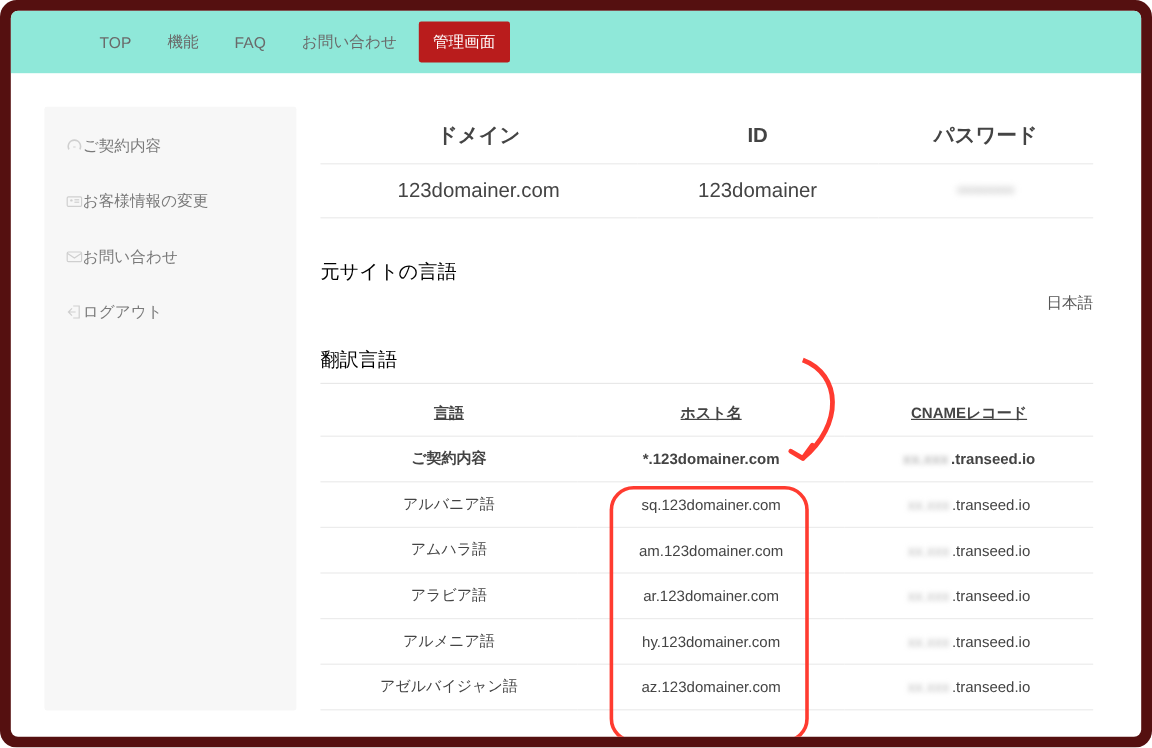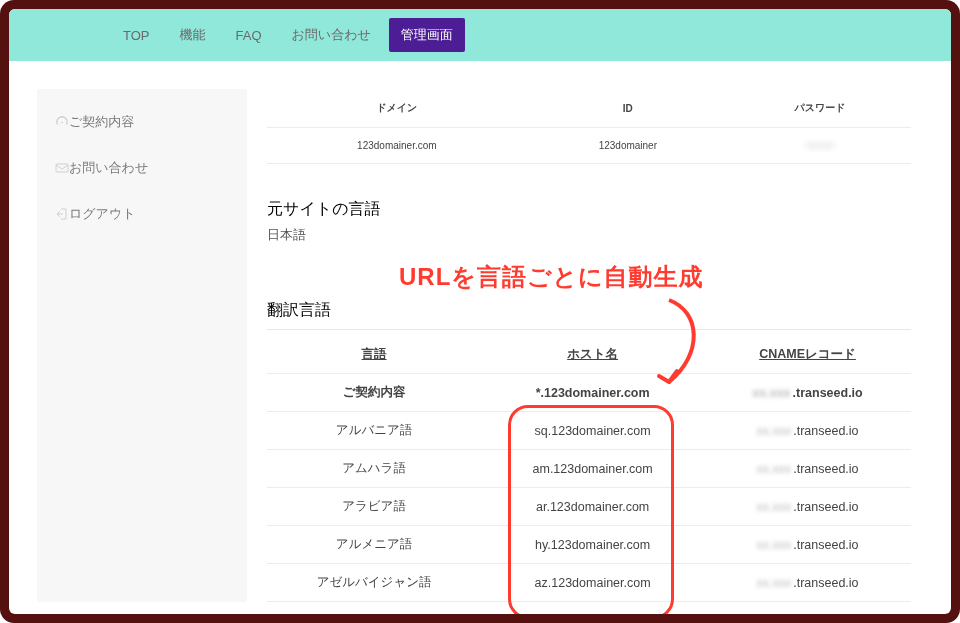--- a/index.html
+++ b/index.html
@@ -1,34 +1,34 @@
 <!DOCTYPE html>
 <html><head>
 <meta charset="utf-8">
 <style>
   * { box-sizing: border-box; margin: 0; padding: 0; }
   html, body { width: 960px; height: 623px; font-family: "Hiragino Kaku Gothic ProN","Hiragino Sans",Meiryo,sans-serif; }
   .outer-frame { width:960px; height:623px; background:#551010; border-radius:14px; padding:9px; }
   .inner { width:100%; height:100%; background:#fff; border-radius:6px; overflow:hidden; position:relative; }
-  .topbar { height:52px; background:#8fe8d9; display:flex; align-items:center; padding-left:102px; font-size:13px; color:#6a6a6a; }
+  .topbar { height:52px; background:#8fe8d9; display:flex; align-items:center; padding-left:62px; font-size:13px; color:#6a6a6a; }
   .topbar .nav { display:flex; gap:6px; align-items:center; }
   .topbar .nav a { padding:8px 12px; color:#6a6a6a; text-decoration:none; cursor:pointer; }
-  .topbar .nav .admin { background:#4c1d95; color:#fff; padding:8px 12px; border-radius:2px; }
+  .topbar .nav .admin { background:#b91c1c; color:#fff; padding:8px 12px; border-radius:2px; }
   .body { display:flex; padding:28px 30px 0 28px; gap:20px; }
   .sidebar { width:210px; background:#f7f7f7; padding:10px 0; font-size:13px; color:#7a7a7a; border-radius:2px; }
   .sidebar .item { display:flex; align-items:center; padding:14px 18px; cursor:pointer; }
   .sidebar .icon { width:14px; height:14px; display:inline-flex; align-items:center; justify-content:center; color:#cfcfcf; }
   .main { flex:1; padding-right:10px; }
-  .tbl { width:100%; border-collapse:collapse; font-size:10px; }
+  .tbl { width:100%; border-collapse:collapse; font-size:17px; }
   .tbl th, .tbl td { text-align:center; padding:12px 8px; border-bottom:1px solid #ececec; color:#444; }
   .tbl th { font-weight:700; }
   .blur { filter: blur(3px); color:#bdbdbd; }
   .sect-title { font-size:16px; font-weight:400; margin:35px 0 6px 0; }
-  .sect-sub { font-size:13px; color:#555; margin-bottom:10px; }
-  .sect-title.second { margin-top:56px; border-bottom:1px solid #e8e8e8; padding-bottom:8px; }
+  .sect-sub { font-size:13px; color:#555; margin-bottom:10px;text-align:right; }
+  .sect-title.second { margin-top:28px; border-bottom:1px solid #e8e8e8; padding-bottom:8px; }
   .tbl2 { width:100%; border-collapse:collapse; font-size:12.5px; margin-top:6px; }
   .tbl2 th, .tbl2 td { text-align:center; padding:10px 8px; border-bottom:1px solid #ececec; color:#444; }
   .tbl2 th { font-weight:700;text-decoration:underline; }
   .annotation { position:absolute; left:390px; top:252px; color:#ff3b30; font-weight:700; font-size:24px; letter-spacing:1px; }
   
   .arrow { position:absolute; left:620px; top:285px; pointer-events:none; }
   
   .highlight-box { position:absolute; left:499px; top:396px; width:166px; height:214px; border:3px solid #ff3b30; border-radius:20px; pointer-events:none; }
   .cname-blur { color:#bbb; filter: blur(2px); display:inline-block; margin-right:2px; }
   svg { display:block; }
@@ -52,20 +52,31 @@
     <div class="body">
 
       <div class="sidebar">
         <div class="item">
           <span class="icon">
             <svg width="14" height="14" viewBox="0 0 14 14">
                 <path fill="currentColor" d="M7 1a6 6 0 0 0-5 9l1-1a4.5 4.5 0 1 1 8 0l1 1A6 6 0 0 0 7 1zM6 7h2v1H6z"></path>
               </svg>
           </span>
           <span>ご契約内容</span>
+        </div>
+        <div class="item">
+          <span class="icon">
+            <svg width="14" height="14" viewBox="0 0 14 14">
+                <rect x="1" y="3" width="12" height="8" rx="1" fill="none" stroke="currentColor"></rect>
+                <circle cx="4.5" cy="6" r="1" fill="currentColor"></circle>
+                <rect x="7" y="5" width="4" height="1" fill="currentColor"></rect>
+                <rect x="7" y="7" width="4" height="1" fill="currentColor"></rect>
+              </svg>
+          </span>
+          <span>お客様情報の変更</span>
         </div>
         <div class="item">
           <span class="icon">
             <svg width="14" height="14" viewBox="0 0 14 14">
                 <rect x="1" y="3" width="12" height="8" rx="1" fill="none" stroke="currentColor"></rect>
                 <path d="M1 4l6 4 6-4" fill="none" stroke="currentColor"></path>
               </svg>
           </span>
           <span>お問い合わせ</span>
         </div>
@@ -142,21 +153,20 @@
                 <td>アゼルバイジャン語</td>
                 <td>az.123domainer.com</td>
                 <td><span class="cname-blur">xx.xxx</span><span>.transeed.io</span></td>
               </tr>
             </tbody>
         </table>
 
       </div>
     </div>
 
-    <div class="annotation">URLを言語ごとに自動生成</div>
 
     <svg class="arrow" width="80" height="110" viewBox="0 0 80 110">
       <path d="M40 6 C72 18 74 60 40 88" fill="none" stroke="#ff3b30" stroke-width="4"></path>
       <path d="M40 88 l-10 -6 M40 88 l8 -11" fill="none" stroke="#ff3b30" stroke-width="4" stroke-linecap="round"></path>
     </svg>
 
     <div class="highlight-box"></div>
 
   </div>
 </div>

